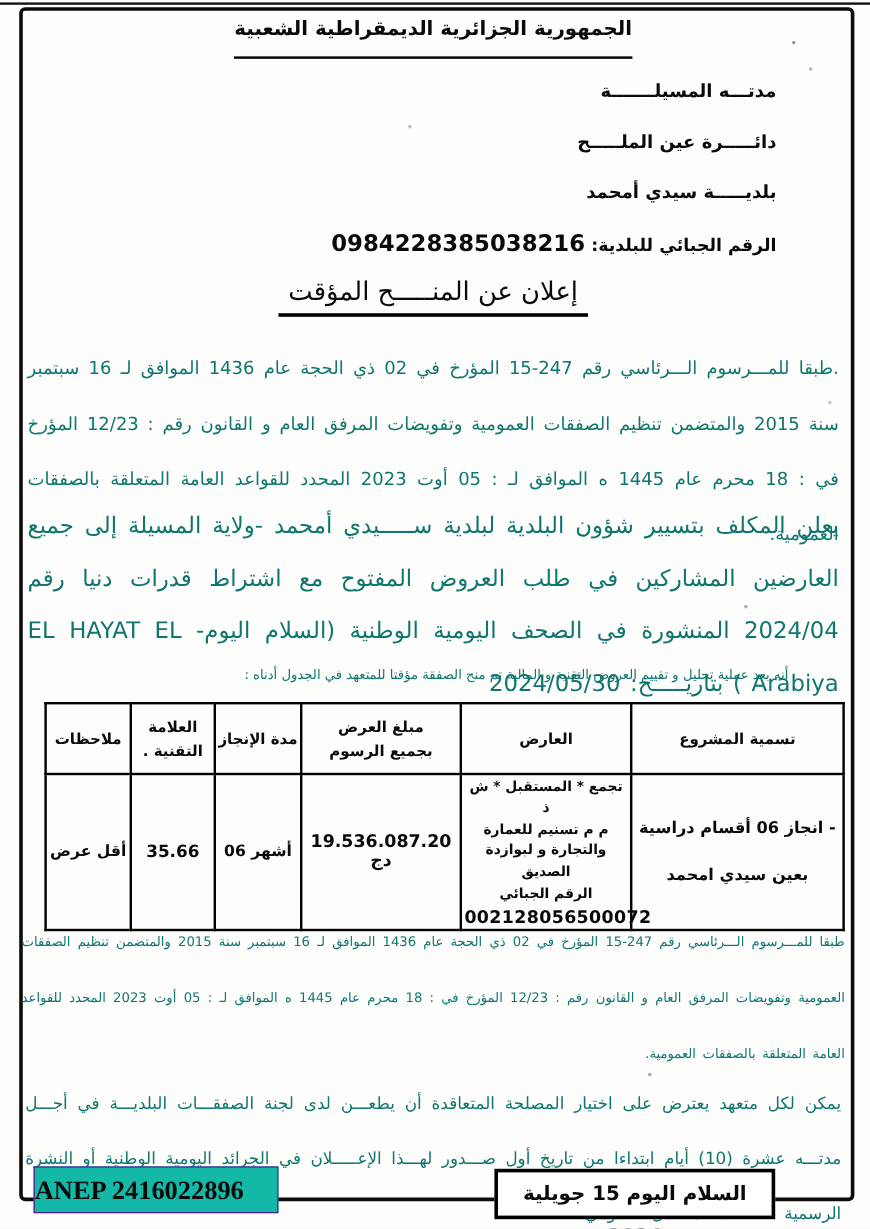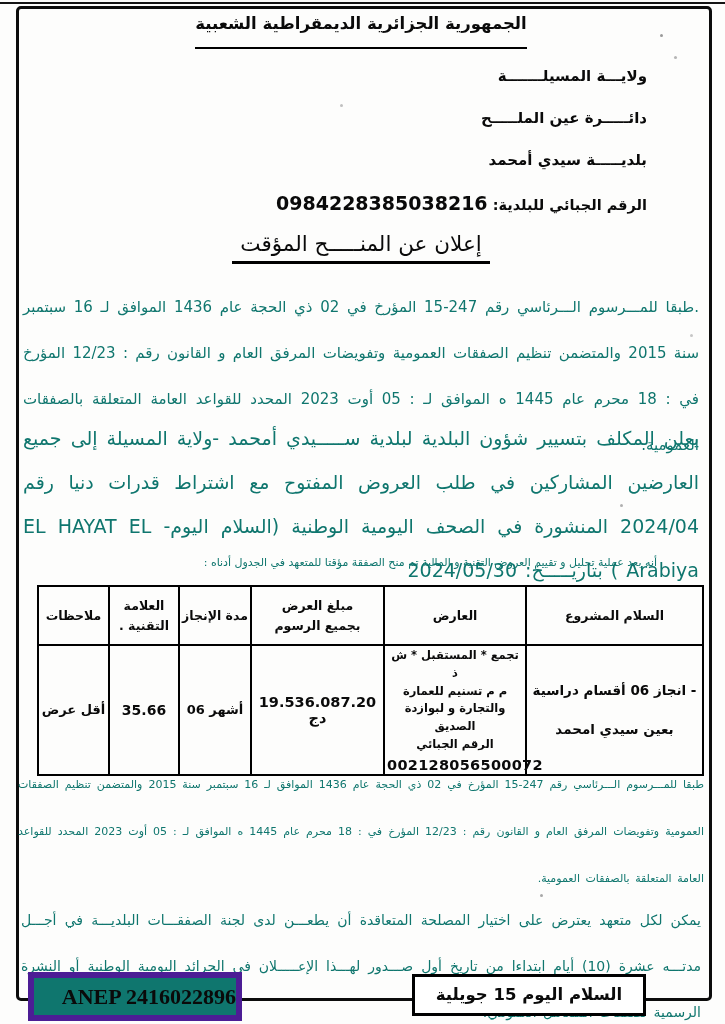--- a/index.html
+++ b/index.html
@@ -30,23 +30,23 @@
   td.cell-bidder{vertical-align:top;padding-top:3px;}
   .bidder-lines{font-size:11.5px;line-height:1.55;white-space:pre-line;}
   .bidder-tax{font-size:14.5px;margin-top:3px;direction:ltr;letter-spacing:0.3px;}
   td.cell-amount{direction:ltr;font-size:14.5px;}
   td.cell-duration{direction:ltr;font-size:13px;}
   td.cell-score{font-size:14px;}
   td.cell-note{font-size:13px;}
   .p4{top:761px;right:21px;width:686px;font-size:11px;line-height:47px;word-spacing:2px;}
   .p5{top:897px;right:24px;width:680px;font-size:14px;line-height:46px;word-spacing:2px;}
   .anep-box{
-    position:absolute;left:28px;top:972px;width:202px;height:37px;border:6px solid #4c1d95;background:#0f766e;
+    position:absolute;left:28px;top:972px;width:202px;height:37px;border:1px solid #4c1d95;background:#14b8a6;
     font-family:"Liberation Serif","DejaVu Serif",serif;font-weight:bold;font-size:22px;
-    text-align:right;line-height:37px;direction:ltr;
+    text-align:left;line-height:37px;direction:ltr;
   }
   .date-box{
     position:absolute;left:412px;top:974px;width:228px;height:36px;border:3px solid #000;background:#fff;
     font-weight:bold;font-size:16.5px;text-align:center;line-height:36px;
   }
   .noise{position:absolute;top:34px;left:660px;width:3px;height:3px;background:#9a9a9a;border-radius:50%;
     box-shadow:14px 22px 0 #b5b5b5,-320px 70px 0 #c0c0c0,-40px 470px 0 #b0b0b0,-120px 860px 0 #a8a8a8,30px 300px 0 #c6c6c6;}
 </style>
 </head>
 <body>
@@ -54,21 +54,21 @@
 <div class="page">
   <div class="top-edge"></div>
   <div class="frame"></div>
   <div class="noise"></div>
 
   <div class="republic">
     <span>الجمهورية الجزائرية الديمقراطية الشعبية</span>
   </div>
 
   <div class="admin">
-    <div class="admin-line">ولايـــة المسيلـــــــة</div>
+    <div class="admin-line">مدتـــه المسيلـــــــة</div>
     <div class="admin-line">دائـــــرة عين الملـــــح</div>
     <div class="admin-line">بلديـــــة سيدي أمحمد</div>
     <div class="tax-line">
       <span>الرقم الجبائي للبلدية:</span>
       <span class="tax-num">0984228385038216</span>
     </div>
   </div>
 
   <div class="doc-title">
     <span>إعلان عن المنـــــح المؤقت</span>
@@ -82,21 +82,21 @@
     <colgroup>
       <col style="width:177px">
         <col style="width:142px">
         <col style="width:133px">
       <col style="width:72px">
         <col style="width:70px">
         <col style="width:71px">
     </colgroup>
     <thead>
       <tr>
-        <th>السلام المشروع</th>
+        <th>تسمية المشروع</th>
         <th>العارض</th>
         <th>مبلغ العرض
 بجميع الرسوم</th>
         <th>مدة الإنجاز</th>
         <th>العلامة
 التقنية .</th>
         <th>ملاحظات</th>
       </tr>
     </thead>
     <tbody>

